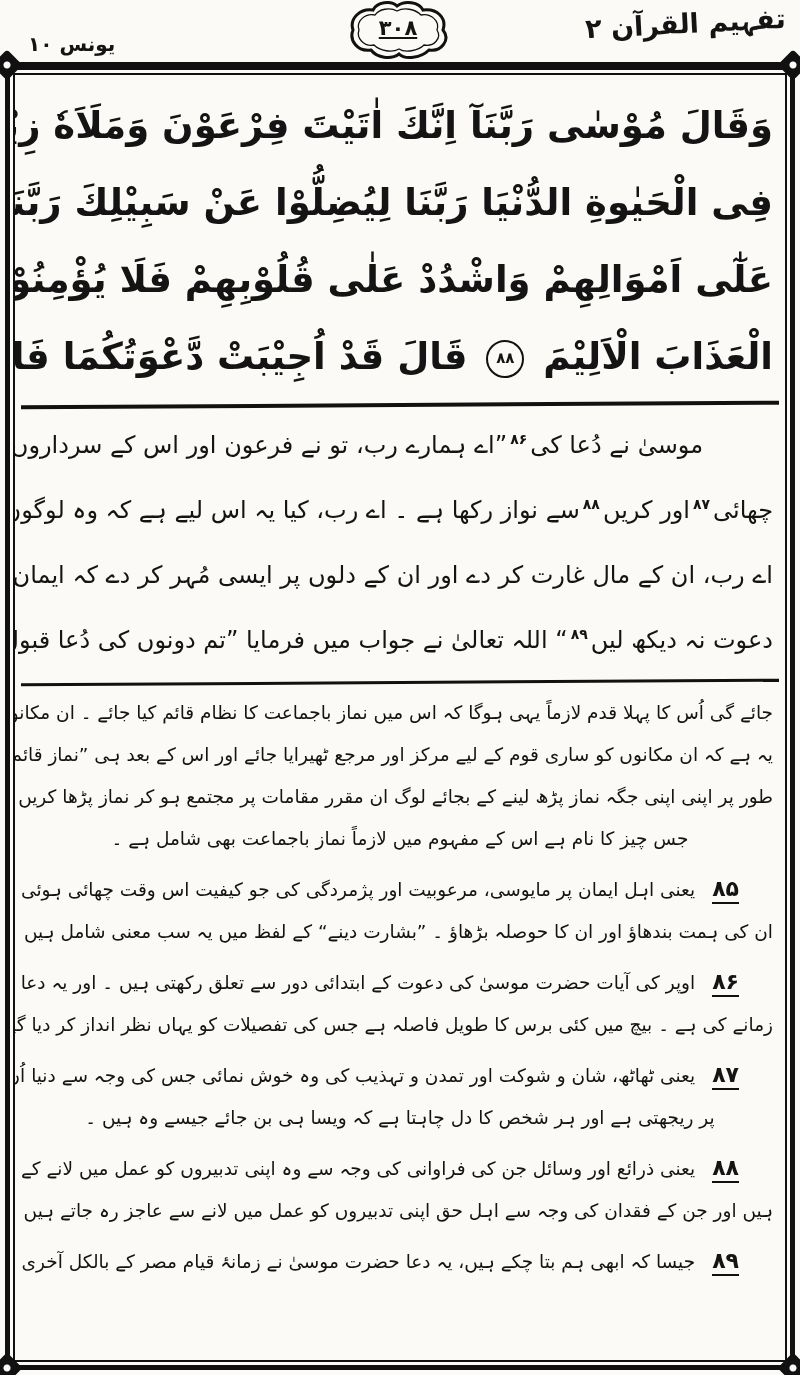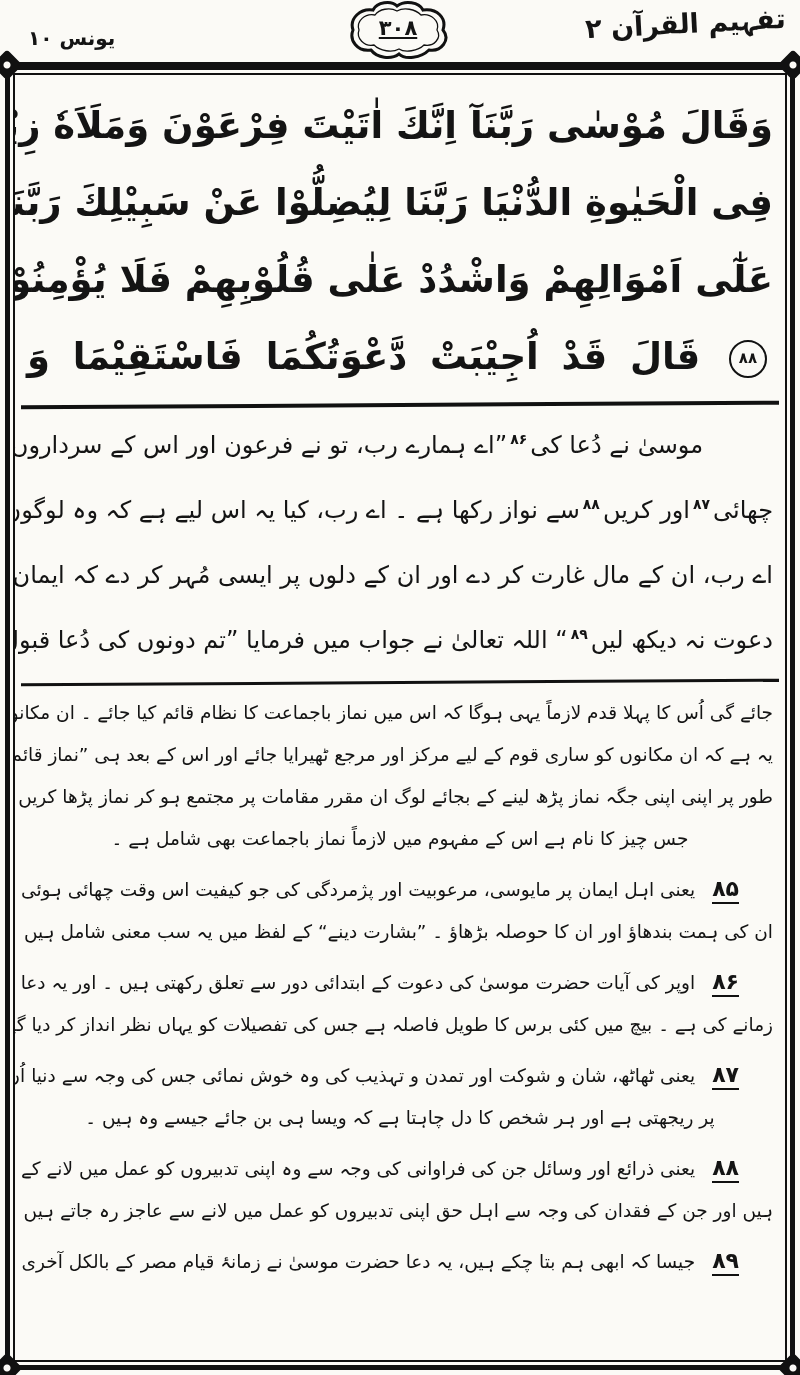--- a/index.html
+++ b/index.html
@@ -9,21 +9,21 @@
     font-family:"DejaVu Sans",sans-serif;
     direction:rtl;
   }
   
   .page-header{position:absolute;top:0;left:0;right:0;height:60px;}
   .hdr-book-title{
     position:absolute;top:8px;right:14px;
     font-size:27px;font-weight:bold;transform:rotate(-3deg);
     letter-spacing:-1px;
   }
-  .hdr-surah{position:absolute;top:26px;left:28px;font-size:20px;font-weight:bold;}
+  .hdr-surah{position:absolute;top:32px;left:28px;font-size:20px;font-weight:bold;}
   .medallion{position:absolute;top:0px;left:338px;width:120px;height:60px;}
   .medallion svg{position:absolute;inset:0;}
   .medallion-num{
     position:absolute;inset:0;display:flex;align-items:center;justify-content:center;
     font-size:21px;font-weight:bold;padding-bottom:4px;text-decoration:underline;
   }
   
   .frame{
     position:absolute;top:62px;left:5px;right:5px;bottom:5px;
     border-top:8px solid #111;border-left:5px solid #111;
@@ -104,20 +104,21 @@
     <div class="corner bl"></div>
     <div class="corner br"></div>
 
     <div class="frame-inner">
 
       <section class="arabic">
         <div class="aline">وَقَالَ مُوْسٰى رَبَّنَآ اِنَّكَ اٰتَيْتَ فِرْعَوْنَ وَمَلَاَهٗ زِيْنَةً وَّاَمْوَالًا</div>
         <div class="aline">فِى الْحَيٰوةِ الدُّنْيَا رَبَّنَا لِيُضِلُّوْا عَنْ سَبِيْلِكَ رَبَّنَا اطْمِسْ</div>
         <div class="aline">عَلٰٓى اَمْوَالِهِمْ وَاشْدُدْ عَلٰى قُلُوْبِهِمْ فَلَا يُؤْمِنُوْا حَتّٰى يَرَوُا</div>
         <div class="aline">
+          <span>الْعَذَابَ الْاَلِيْمَ</span>
           <span class="verse-badge">
               <span>۸۸</span>
             </span>
           <span>قَالَ قَدْ اُجِيْبَتْ دَّعْوَتُكُمَا فَاسْتَقِيْمَا وَ</span>
         </div>
       </section>
 
       <hr class="rule">
 
       <section class="translation">

